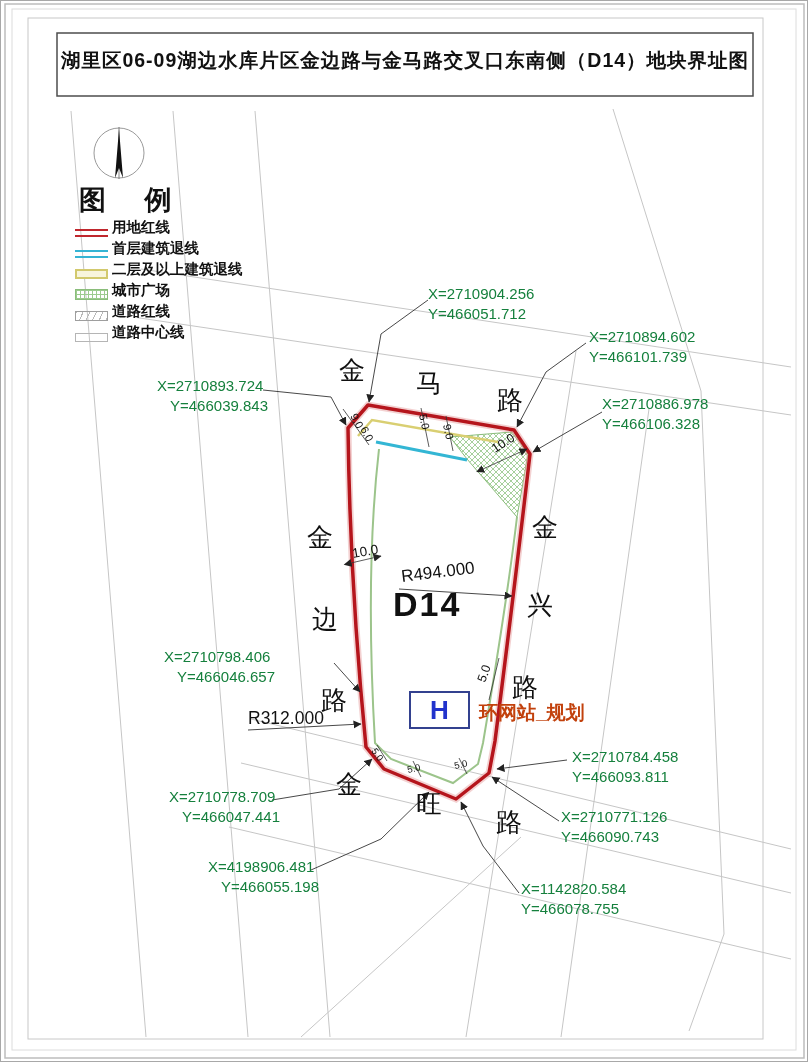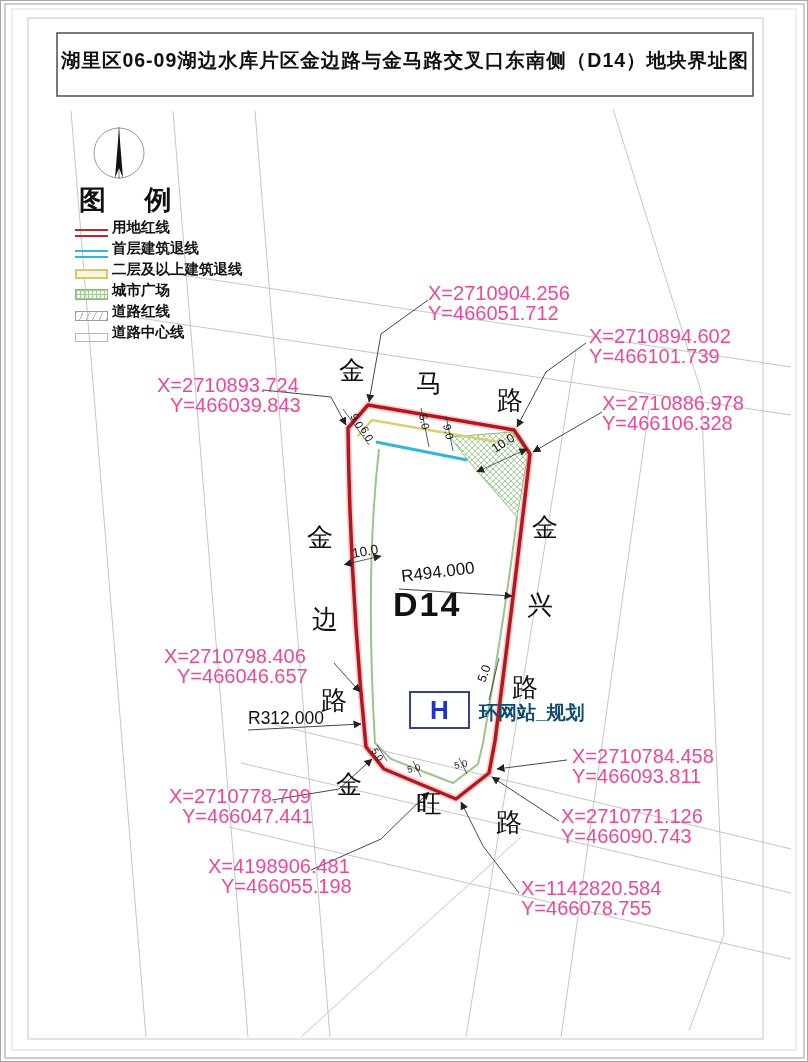--- a/index.html
+++ b/index.html
@@ -28,30 +28,30 @@
   .sw-cyan{height:8px;border-top:2px solid #35b4d4;border-bottom:2px solid #35b4d4;}
   .sw-yellow{height:10px;border:2px solid #d2c96d;background:#f8f5dc;}
   .sw-plaza{height:11px;border:1px solid #8abd7a;
      background:repeating-linear-gradient(0deg,#9ccb8e 0 1px,transparent 1px 4px),
                 repeating-linear-gradient(90deg,#9ccb8e 0 1px,transparent 1px 4px);}
   .sw-roadred{height:10px;border:1px solid #9e9e9e;
      background:repeating-linear-gradient(115deg,#b9b9b9 0 1px,transparent 1px 6px);}
   .sw-center{height:9px;border:1px solid #b5b5b5;}
   .lg-label{font-size:14.5px;font-weight:bold;color:#111;white-space:nowrap;}
   
-  .coord{font-size:20px;line-height:19.5px;color:#ec4899;white-space:nowrap;}
+  .coord{font-size:15px;line-height:19.5px;color:#15803d;white-space:nowrap;}
   .coord .ind{padding-left:13px;}
   
   .rc{font-size:26px;font-weight:500;color:#101010;line-height:1;}
   
   .d14{left:392px;top:584px;font-size:34px;font-weight:bold;letter-spacing:2px;color:#111;}
   .hbox{left:408px;top:690px;width:57px;height:34px;border:2px solid #33418f;
         display:flex;align-items:center;justify-content:center;background:#fff;}
   .hbox span{font-size:26px;font-weight:bold;color:#2233cc;line-height:1;}
-  .station{left:478px;top:699px;font-size:19px;font-weight:600;color:#0c4a6e;white-space:nowrap;}
+  .station{left:478px;top:699px;font-size:19px;font-weight:600;color:#c2410c;white-space:nowrap;}
 </style>
 </head>
 <body>
 
 <div id="page">
 
   <svg id="mapsvg" width="808" height="1062" viewBox="0 0 808 1062" font-family="Liberation Sans, DejaVu Sans, sans-serif">
     <defs>
       <marker id="arr" markerWidth="9" markerHeight="9" refX="7.5" refY="4" orient="auto" markerUnits="userSpaceOnUse">
         <path d="M0,0 L8,4 L0,8 Z" fill="#222"></path>

